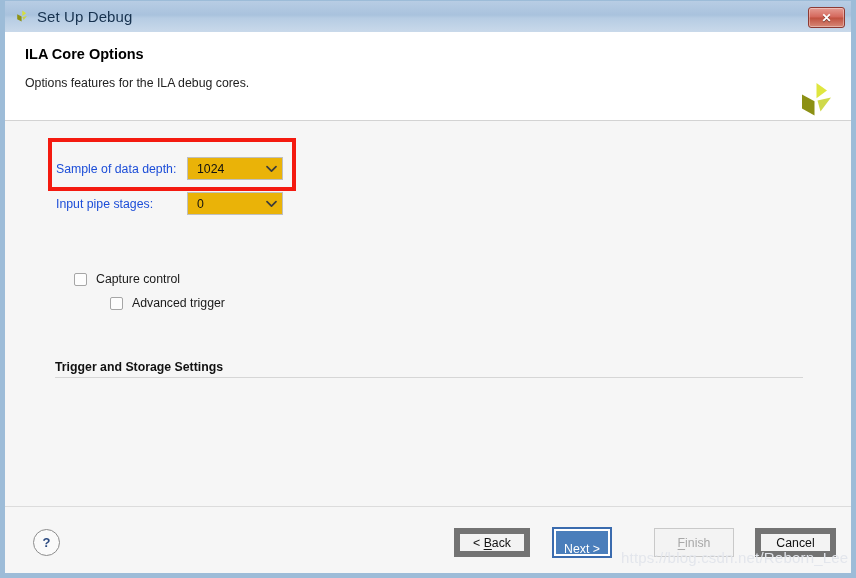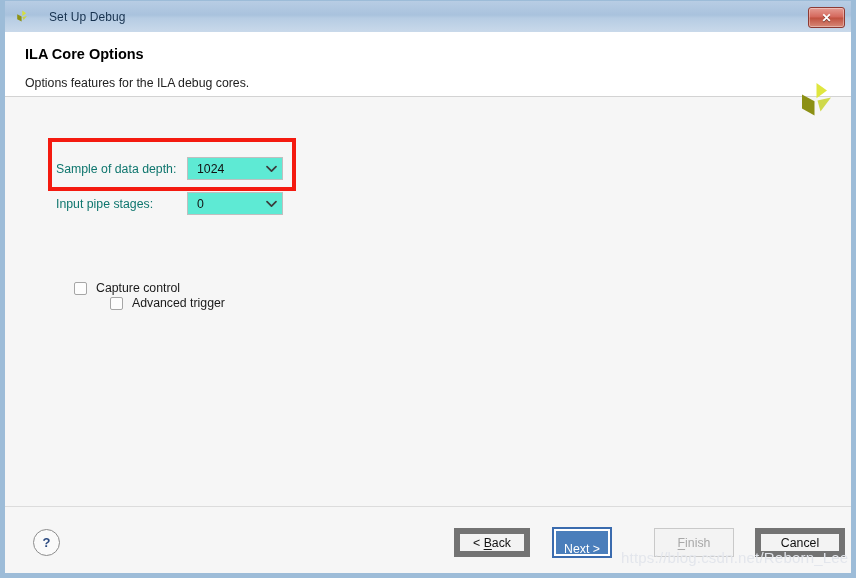--- a/index.html
+++ b/index.html
@@ -37,25 +37,24 @@
     align-items: center;
   }
   #titlebar .tb-icon {
     width: 16px; height: 16px;
     margin-left: 9px;
     margin-right: 7px;
     position: relative;
     flex: 0 0 auto;
   }
   #titlebar .tb-title {
-    font-size: 12px;
+    font-size: 15px;
     color: #16314e;
     letter-spacing: .1px;
     white-space: nowrap;
-    margin-left: 12px;
   }
   #close-btn {
     position: absolute;
     right: 6px;
     top: 6px;
     width: 35px;
     height: 19px;
     border: 1px solid #8d3a33;
     border-radius: 3px;
     background: linear-gradient(to bottom, #e59b92 0%, #d4675b 48%, #c0503f 52%, #d78877 100%);
@@ -71,21 +70,21 @@
     font-weight: bold;
     line-height: 1;
     text-shadow: 0 1px 0 rgba(0,0,0,.45);
   }
 
   
   #header {
     position: absolute;
     left: 0; top: 31px;
     width: 846px;
-    height: 65px;
+    height: 89px;
     background: #ffffff;
     border-bottom: 1px solid #d3d3d3;
     box-sizing: border-box;
   }
   #header .h-title {
     position: absolute;
     left: 20px; top: 14px;
     font-size: 14.5px;
     font-weight: bold;
     color: #000000;
@@ -114,28 +113,28 @@
     box-sizing: border-box;
   }
 
   .field-row {
     position: absolute;
     display: flex;
     align-items: center;
   }
   .field-label {
     font-size: 12.3px;
-    color: #0f766e;
+    color: #1d4ed8;
     white-space: nowrap;
   }
   .combo {
     position: relative;
     box-sizing: border-box;
     height: 23px;
-    background: #5eead4;
+    background: #eab308;
     border: 1px solid #bfbfbf;
     display: flex;
     align-items: center;
     cursor: pointer;
   }
   .combo .combo-value {
     font-size: 12.3px;
     color: #111111;
     padding-left: 9px;
     flex: 1 1 auto;
@@ -327,22 +326,26 @@
       <div class="combo" style="width:96px;">
         <span class="combo-value">0</span>
         <span class="chev">
           <svg width="11" height="8" viewBox="0 0 11 8">
               <path d="M1 1.6 L5.5 6.2 L10 1.6" stroke="#3b3b3b" stroke-width="1.7" fill="none" stroke-linecap="round" stroke-linejoin="round"></path>
             </svg>
         </span>
       </div>
     </div>
 
-
-    <div class="check-row" style="left:69px; top:160px;">
+    <div id="group-trigger">
+      <div class="grp-title">Trigger and Storage Settings</div>
+      <div class="grp-rule"></div>
+    </div>
+
+    <div class="check-row" style="left:69px; top:151px;">
       <span class="checkbox"></span>
       <span class="check-label">Capture control</span>
     </div>
     <div class="check-row" style="left:69px; top:175px;padding-left:36px;">
       <span class="checkbox"></span>
       <span class="check-label">Advanced trigger</span>
     </div>
   </div>
 
   <div id="highlight-box"></div>
@@ -357,20 +360,20 @@
     </div>
 
     <div class="btn default-btn" style="left:547px; top:20px; width:60px;align-items:flex-end;">
       <span><span></span><u>N</u><span>ext &gt;</span></span>
     </div>
 
     <div class="btn disabled-btn" style="left:649px; top:21px; width:80px;">
       <span><span></span><u>F</u><span>inish</span></span>
     </div>
 
-    <div class="btn" style="left:750px; top:21px; width:90px;">
+    <div class="btn" style="left:750px; top:21px; width:81px;">
       <span>Cancel</span>
     </div>
   </div>
 
   <div id="watermark">https://blog.csdn.net/Reborn_Lee</div>
 
 </div>
 
 </body></html>

